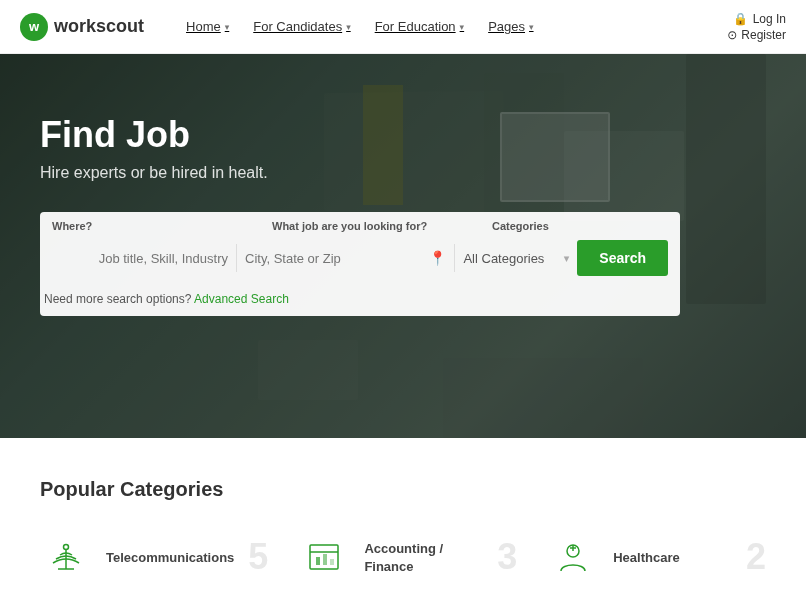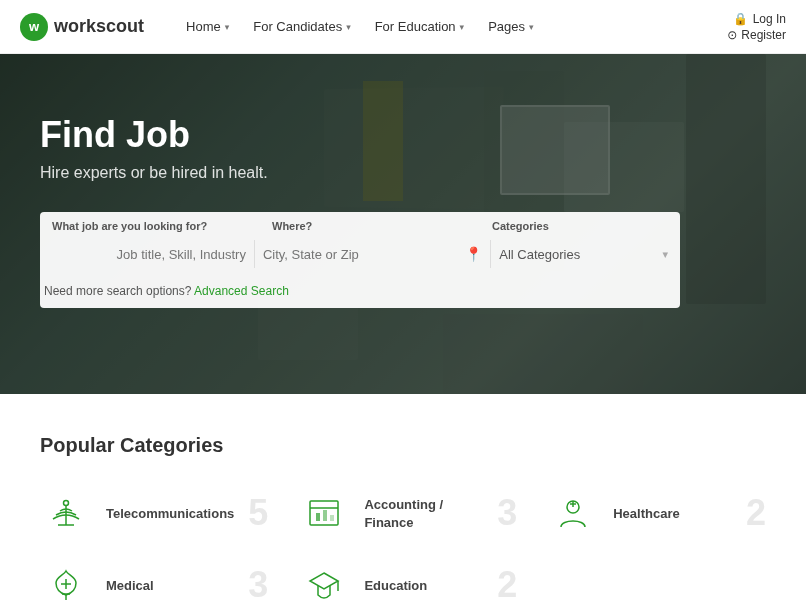--- a/index.html
+++ b/index.html
@@ -37,20 +37,21 @@
     .logo-text {
       font-size: 18px;
       font-weight: bold;
       color: #333;
     }
     .nav-links {
       display: flex;
       align-items: center;
       gap: 0;
       flex: 1;
+      text-decoration: underline;
     }
     .nav-item {
       display: flex;
       align-items: center;
       padding: 0 12px;
       height: 54px;
       cursor: pointer;
       font-size: 13px;
       color: #333;
       gap: 4px;
@@ -68,21 +69,21 @@
       cursor: pointer;
       display: flex;
       align-items: center;
       gap: 4px;
     }
 
     
     .hero {
       position: relative;
       width: 100%;
-      height: 340px;
+      height: 384px;
       overflow: hidden;
     }
     .hero-bg {
       position: absolute;
       inset: 0;
       background: linear-gradient(135deg, #2c3e30 0%, #4a6355 30%, #5a7060 50%, #6b8070 70%, #4a5a50 100%);
     }
     
     .hero-overlay {
       position: absolute;
@@ -304,34 +305,35 @@
     <div style="position:absolute;left:62%;top:15%;width:110px;height:90px;background:rgba(230,235,230,0.3);border:2px solid rgba(220,230,220,0.4);border-radius:2px;"></div>
 
     <div style="position:absolute;left:45%;top:8%;width:40px;height:120px;background:rgba(200,180,0,0.25);"></div>
   </div>
   <div class="hero-overlay"></div>
   <div class="hero-content">
     <h1 class="hero-title">Find Job</h1>
     <p class="hero-subtitle">Hire experts or be hired in healt.</p>
     <div class="search-box-wrapper">
       <div class="search-labels">
+        <span class="search-label">Where?</span>
         <span class="search-label">What job are you looking for?</span>
-        <span class="search-label">Where?</span>
         <span class="search-label">Categories</span>
       </div>
       <div class="search-inputs">
         <input class="search-input" type="text" placeholder="Job title, Skill, Industry" style="">
         <div class="search-divider"></div>
         <input class="search-input-loc" type="text" placeholder="City, State or Zip" style="">
         <span class="location-icon">📍</span>
         <div class="search-divider"></div>
         <select class="category-select">
           <option>All Categories</option>
         </select>
         <span style="color:#aaa;font-size:11px;">▾</span>
+        <button class="search-btn">Search</button>
       </div>
       <div class="advanced-search-line">
         <span>Need more search options?</span>
         <a class="advanced-link">Advanced Search</a>
       </div>
     </div>
   </div>
 </section>
 
 <section class="categories-section">

